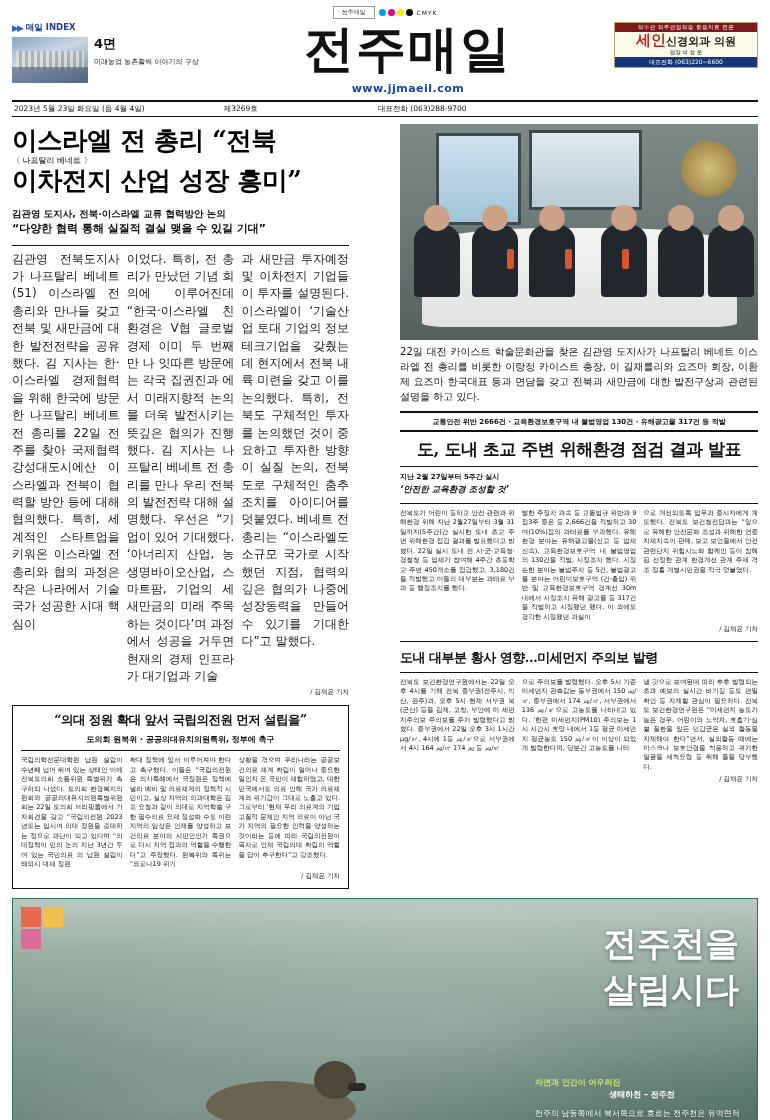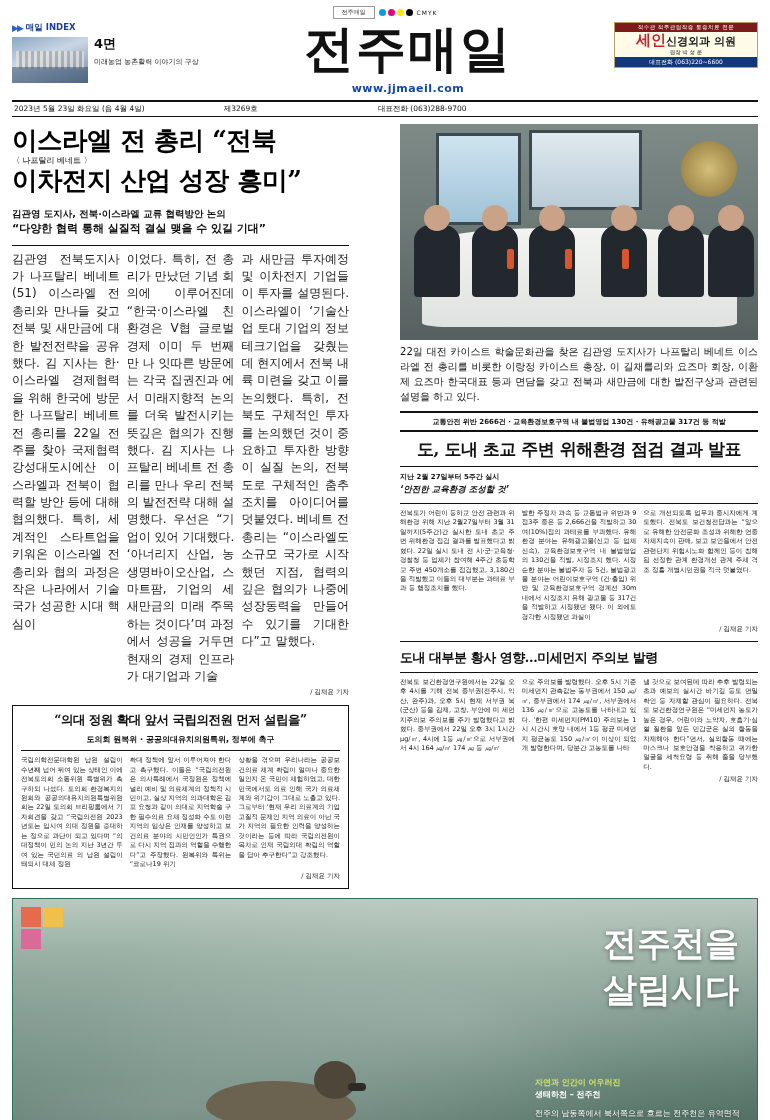--- a/index.html
+++ b/index.html
@@ -96,21 +96,21 @@
      radial-gradient(ellipse at 60% 40%, rgba(255,255,255,.18), transparent 60%);}
   .duck{position:absolute;left:26%;bottom:24%;width:150px;height:60px;}
   .duck .body{position:absolute;left:0;bottom:0;width:150px;height:46px;background:#6b6250;border-radius:50% 60% 40% 50%/60% 70% 40% 50%;}
   .duck .head{position:absolute;left:108px;bottom:28px;width:42px;height:38px;background:#4e4739;border-radius:50%;}
   .duck .bill{position:absolute;left:142px;bottom:36px;width:18px;height:8px;background:#2b2a26;border-radius:4px;}
   .camp-swatch{position:absolute;left:8px;top:8px;width:44px;height:44px;}
   .camp-swatch i{position:absolute;width:20px;height:20px;display:block;}
   .camp-title{position:absolute;right:18px;top:22px;text-align:right;font-family:"DejaVu Serif",serif;font-weight:bold;color:#fff;font-size:34px;line-height:1.35;text-shadow:0 1px 4px rgba(0,0,0,.45);}
   .camp-box{position:absolute;right:8px;bottom:8px;width:214px;color:#fff;}
   .camp-slogan{font-size:8px;color:#cfe36b;font-weight:bold;line-height:1.5;}
-  .camp-slogan .w{color:#fff;}
+  .camp-slogan .w{color:#fff;text-align:center;}
   .camp-p{font-size:8px;line-height:1.6;margin-top:7px;text-shadow:0 1px 3px rgba(0,0,0,.5);}
   .camp-sign{position:absolute;right:14px;bottom:6px;font-family:"DejaVu Serif",serif;font-weight:bold;font-size:12px;color:#111;}
   .camp-foot{position:absolute;left:0;right:0;bottom:0;height:26px;background:#fff;}
   .camp-mini{position:absolute;left:10px;bottom:4px;width:34px;height:16px;}
   .camp-mini i{position:absolute;width:7px;height:7px;}
 </style>
 </head>
 <body>
 
 <div class="page">

